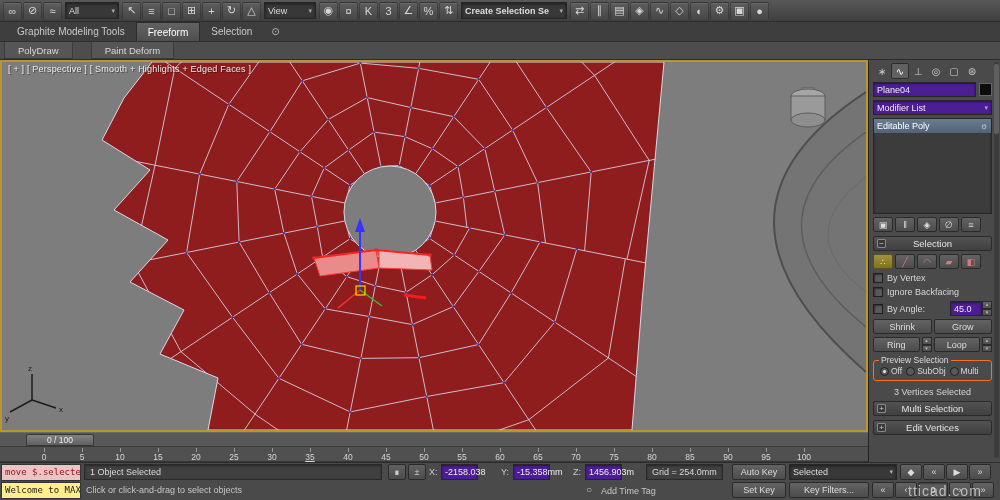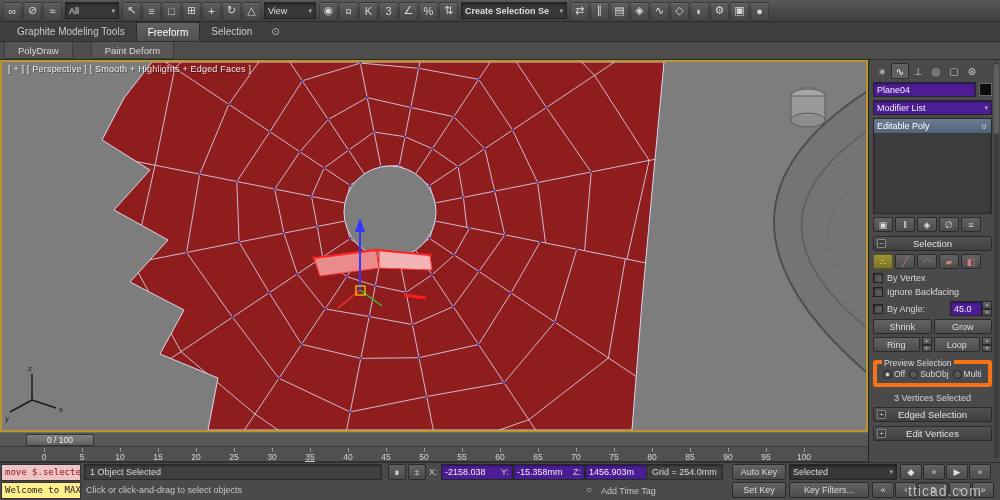--- a/index.html
+++ b/index.html
@@ -51,21 +51,21 @@
 .so{color:#d87a7a}
 .so-active{background:linear-gradient(#a09339,#7d7322);border-color:#5c531a;color:#ffe26e}
 .rollout-h{margin-top:4px;height:15px;background:linear-gradient(#525252,#404040);border:1px solid #2a2a2a;border-radius:2px;
   display:flex;align-items:center;justify-content:center;position:relative;color:#e4e4e4;font-size:9.5px}
 .pm{position:absolute;left:3px;top:2px;width:9px;height:9px;border:1px solid #888;background:#3a3a3a;color:#ccc;
   font-size:8px;line-height:8px;text-align:center;border-radius:1px}
 .crow{display:flex;align-items:center;margin-top:4px;color:#d8d8d8}
 .cb{width:10px;height:10px;background:#5a5a5a;border:1px solid #1f1f1f;box-shadow:inset 1px 1px 2px rgba(0,0,0,.5);margin-right:4px;flex:none}
 .spin{width:10px;height:15px;display:flex;flex-direction:column;flex:none}
 .spin span{flex:1;background:linear-gradient(#666,#4e4e4e);border:1px solid #2a2a2a;font-size:5px;line-height:5px;text-align:center;color:#bbb}
-.group{border:4px solid #f97316;border-radius:3px;margin-top:8px;padding:5px 2px 4px;position:relative}
+.group{border:1px solid #f97316;border-radius:3px;margin-top:8px;padding:5px 2px 4px;position:relative}
 .group-title{position:absolute;top:-6px;left:5px;background:#4a4a4a;padding:0 2px;font-size:8.5px;color:#dcdcdc}
 .rd{width:9px;height:9px;border-radius:50%;background:#5a5a5a;border:1px solid #1f1f1f;margin:0 2px 0 4px;position:relative;flex:none}
 .rd.sel::after{content:"";position:absolute;left:2px;top:2px;width:3px;height:3px;border-radius:50%;background:#e8e8e8}
 .rlabel{font-size:8.5px;color:#d8d8d8}
 #sel-status{margin-top:6px;text-align:center;color:#d5d5d5;font-size:9px}
 #panel-scroll{position:absolute;right:1px;top:2px;width:5px;height:396px;background:#3c3c3c;border-radius:2px}
 #panel-thumb{position:absolute;left:0;top:2px;width:5px;height:70px;background:#5f5f5f;border-radius:2px}
 
 #trackbar{left:0;top:432px;width:868px;height:15px;background:#585858;border-top:1px solid #6b6b6b;border-bottom:1px solid #3a3a3a}
 #time-slider{position:absolute;left:26px;top:1px;width:68px;height:12px;background:linear-gradient(#828282,#606060);
@@ -81,21 +81,21 @@
   padding:2px 3px;font-family:"DejaVu Sans Mono",monospace;white-space:nowrap;overflow:hidden;border:1px solid #333}
 .inset{background:#404040;border:1px solid #2a2a2a;box-shadow:inset 0 1px 2px rgba(0,0,0,.4);color:#d9d9d9;
   display:flex;align-items:center;padding:0 5px;font-size:9px}
 #sel-count{position:absolute;left:84px;top:1px;width:298px;height:16px}
 #prompt{position:absolute;left:86px;top:22px;color:#c6c6c6;font-size:9px}
 .sbtn{position:absolute;width:18px;height:16px;top:1px;display:flex;align-items:center;justify-content:center;
   background:linear-gradient(#616161,#4b4b4b);border:1px solid #2a2a2a;border-radius:2px;color:#ccc;font-size:9px}
 #lock-btn{left:388px}
 #abs-btn{left:408px}
 .coord-label{position:absolute;top:4px;color:#c9c9c9;font-size:9px}
-.coord{position:absolute;top:1px;width:72px;height:16px}
+.coord{position:absolute;top:1px;width:37px;height:16px}
 #xl{left:429px}#xv{left:441px}
 #yl{left:501px}#yv{left:513px}
 #zl{left:573px}#zv{left:585px}
 #grid-box{position:absolute;left:646px;top:1px;height:16px}
 #tag-icon{position:absolute;left:586px;top:21px;color:#bbb;font-size:10px}
 #timetag{position:absolute;left:601px;top:23px;color:#c6c6c6;font-size:9px}
 #autokey{position:absolute;left:732px;top:1px;width:54px;height:16px}
 #setkey{position:absolute;left:732px;top:19px;width:54px;height:16px}
 #keymode{position:absolute;left:789px;top:1px;width:108px;height:16px;margin:0}
 #keyfilters{position:absolute;left:789px;top:19px;width:80px;height:16px}
@@ -408,21 +408,21 @@
         <span class="rlabel">SubObj</span>
         <span class="rd"></span>
         <span class="rlabel">Multi</span>
       </div>
     </div>
 
     <div id="sel-status">3 Vertices Selected</div>
 
     <div class="rollout-h">
       <span class="pm">+</span>
-      <span>Edged Selection</span>
+      <span>Multi Selection</span>
     </div>
     <div class="rollout-h">
       <span class="pm">+</span>
       <span>Edit Vertices</span>
     </div>
 
     <div id="panel-scroll">
         <div id="panel-thumb"></div>
       </div>
   </div>

